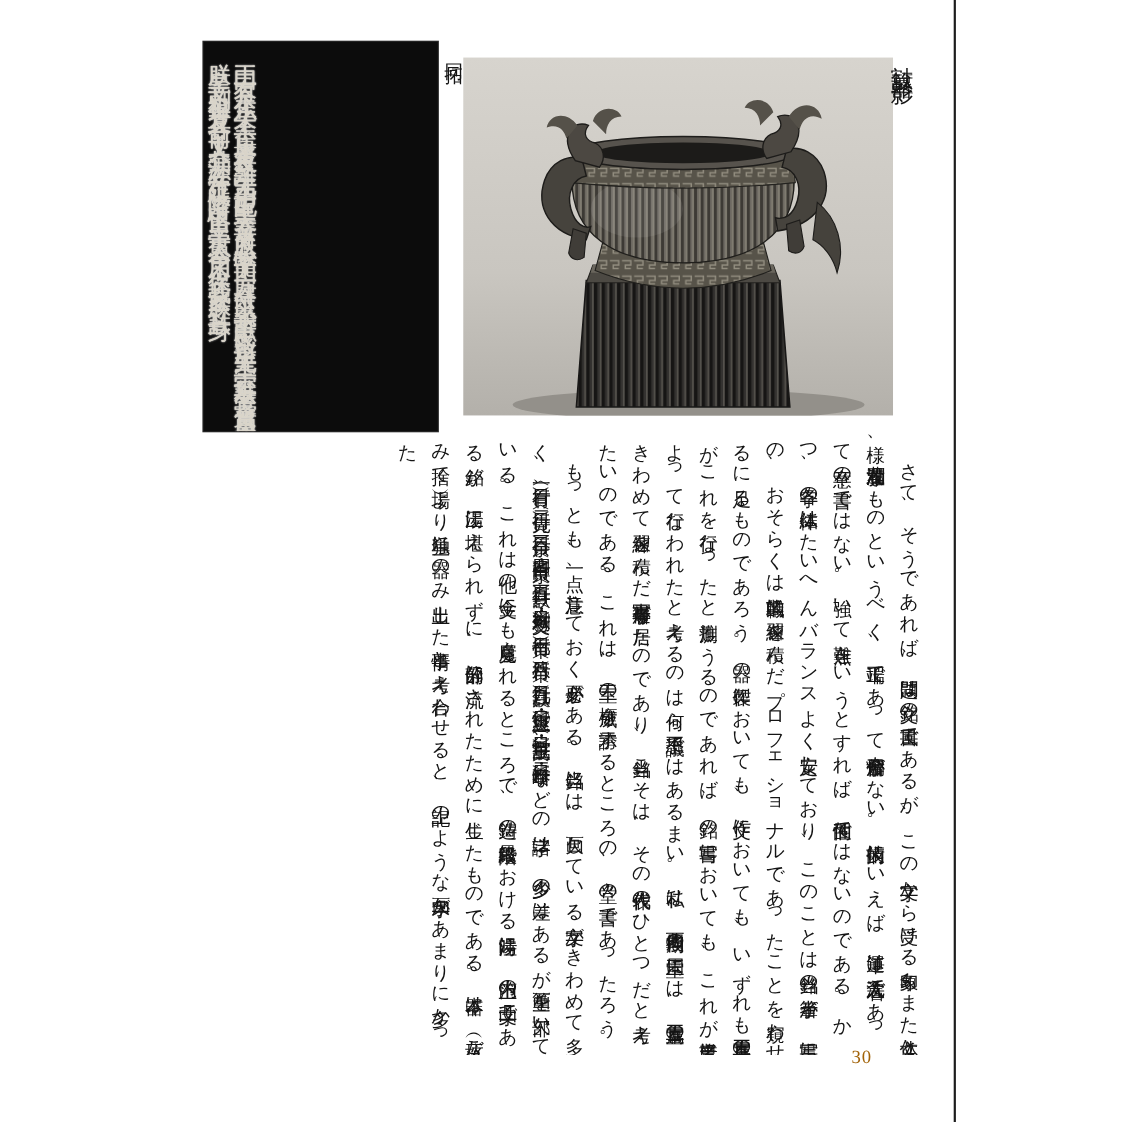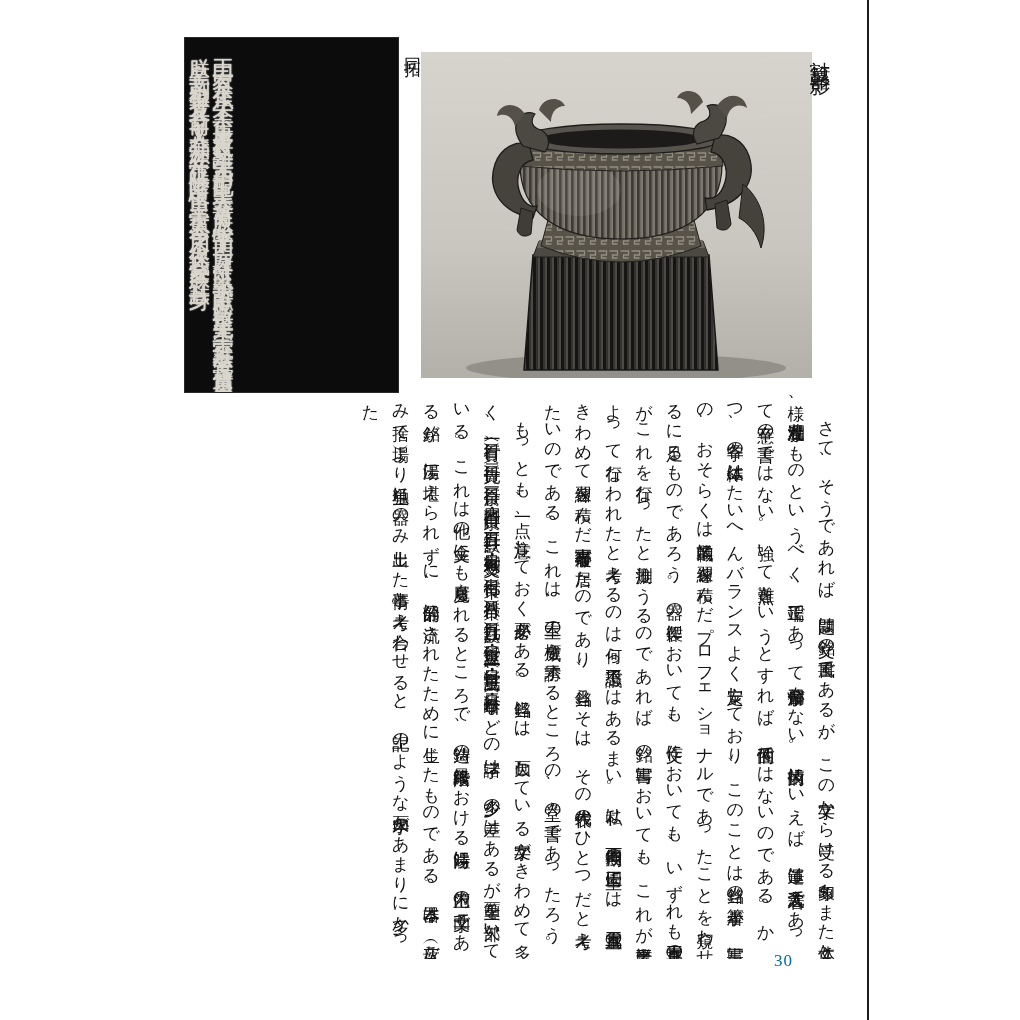--- a/index.html
+++ b/index.html
@@ -36,21 +36,21 @@
 
   
   .body-text{
     position:absolute;top:392px;left:168px;width:673px;height:567px;
     writing-mode:vertical-rl;text-orientation:upright;overflow:hidden;
     font-size:17px;line-height:30.4px;letter-spacing:0.7px;color:#141414;
   }
   .body-text p{margin:0;text-indent:1em;}
 
   .page-number{
-    position:absolute;left:774px;top:951px;font-size:17px;color:#0369a1;
+    position:absolute;left:774px;top:951px;font-size:17px;color:#a16207;
     font-family:"Liberation Serif","DejaVu Serif",serif;letter-spacing:1px;
   }
 </style>
 </head>
 <body>
 
 <div class="canvas">
 
   <div class="edge-line"></div>
 

